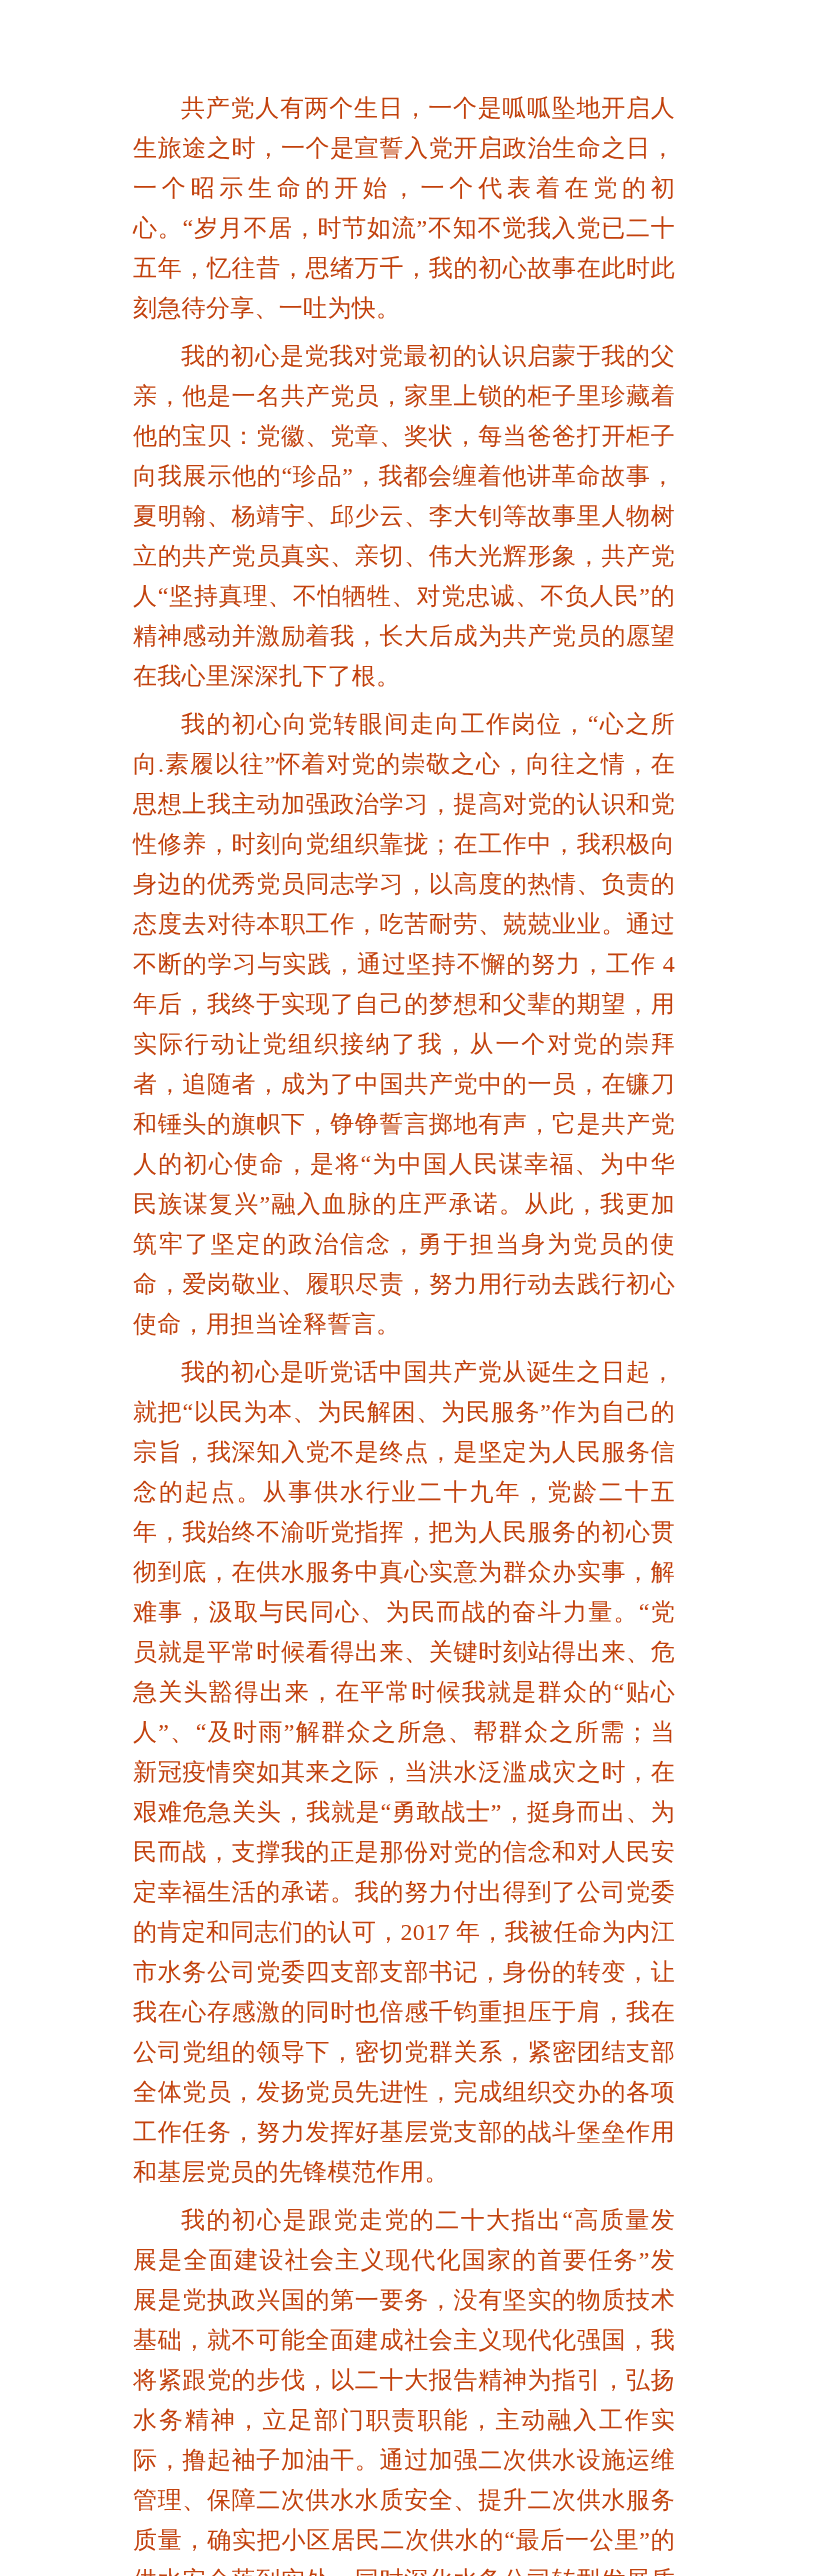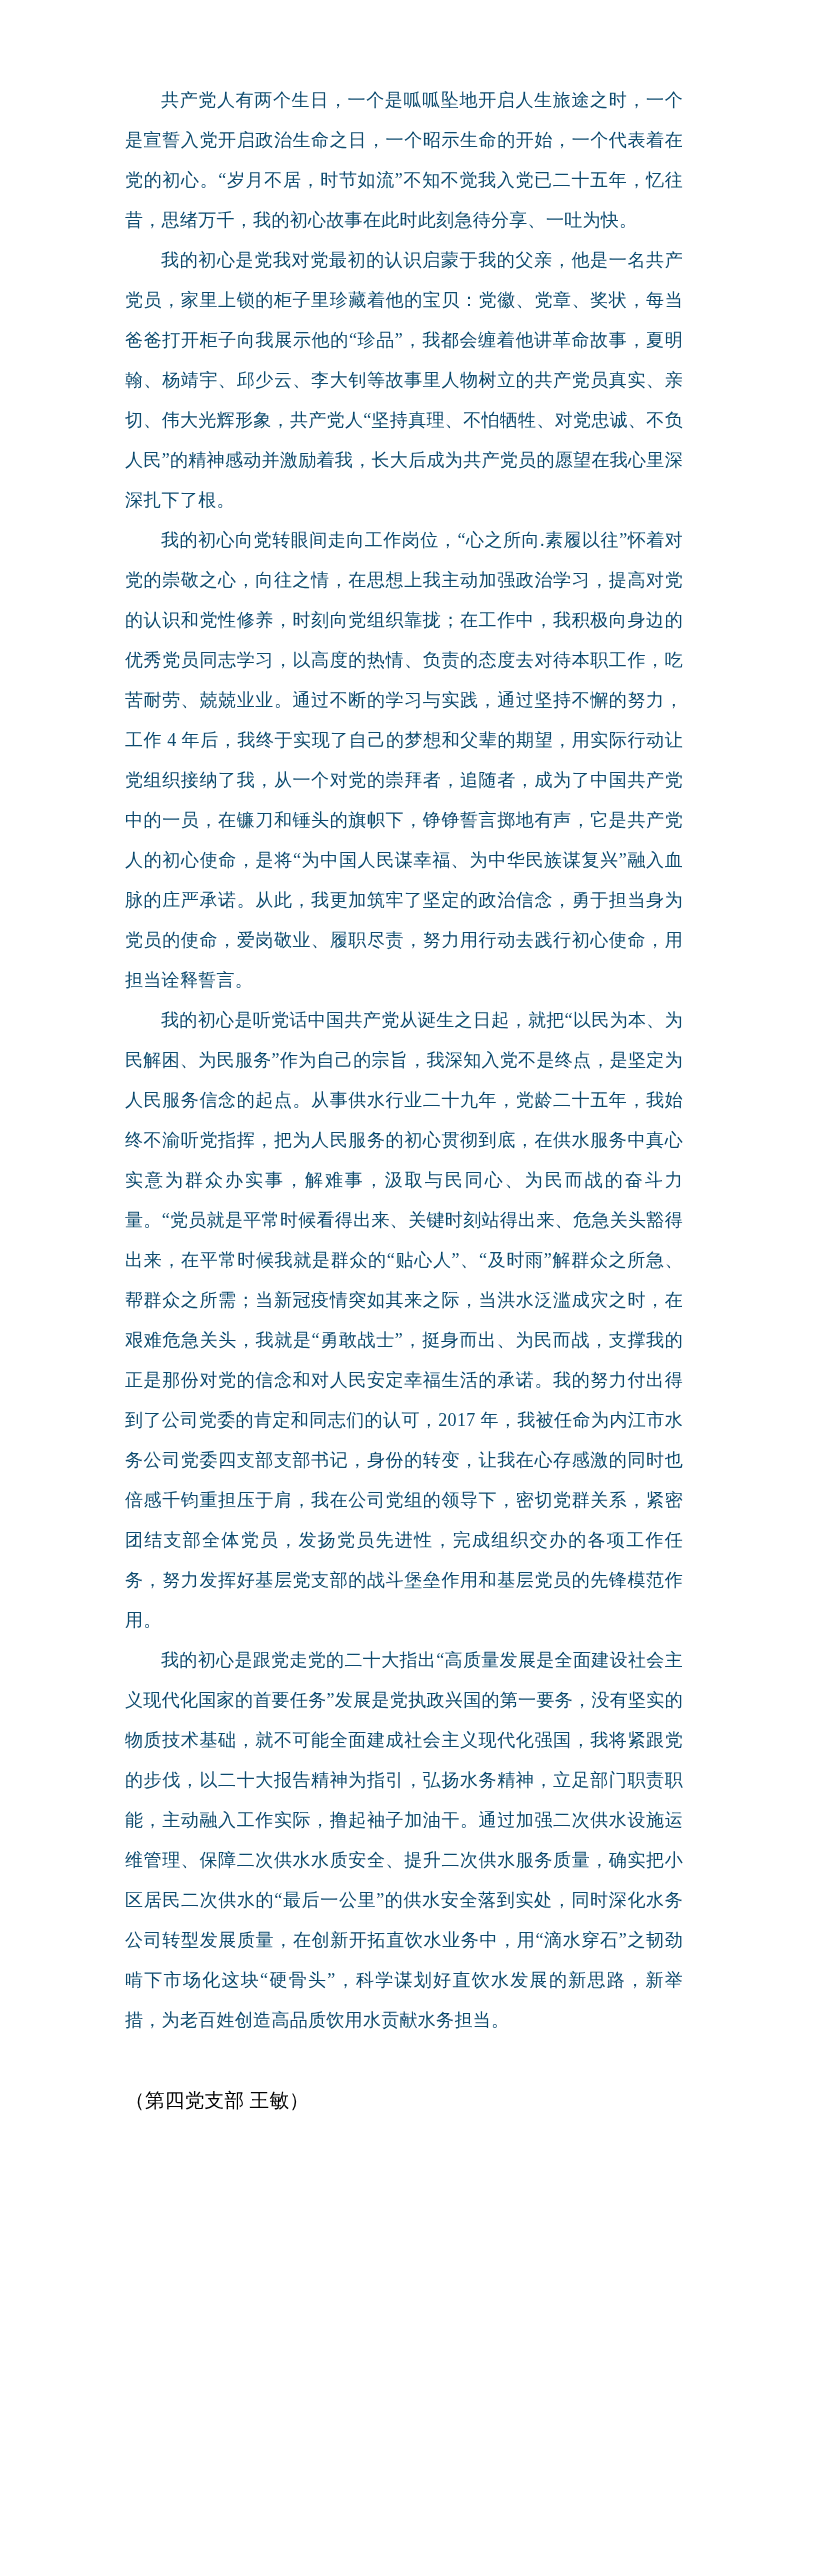--- a/index.html
+++ b/index.html
@@ -10,25 +10,25 @@
   .page {
     position: relative;
     width: 818px;
     height: 2639px;
     box-sizing: border-box;
     background: #ffffff;
     padding: 80px 135px 0 125px;
     overflow: hidden;
   }
   .essay p.para {
-    margin: 0;
+    margin: 8px;
     padding: 0;
-    color: #0c4a6e;
+    color: #c2410c;
     font-family: "Liberation Serif", "DejaVu Serif", serif;
-    font-size: 18px;
+    font-size: 24px;
     line-height: 40px;
     letter-spacing: 0.3px;
     text-align: justify;
     text-indent: 2em;
     word-break: break-all;
   }
   .essay p.signature {
     margin: 41px 0 0 0;
     padding: 0;
     color: #000000;

